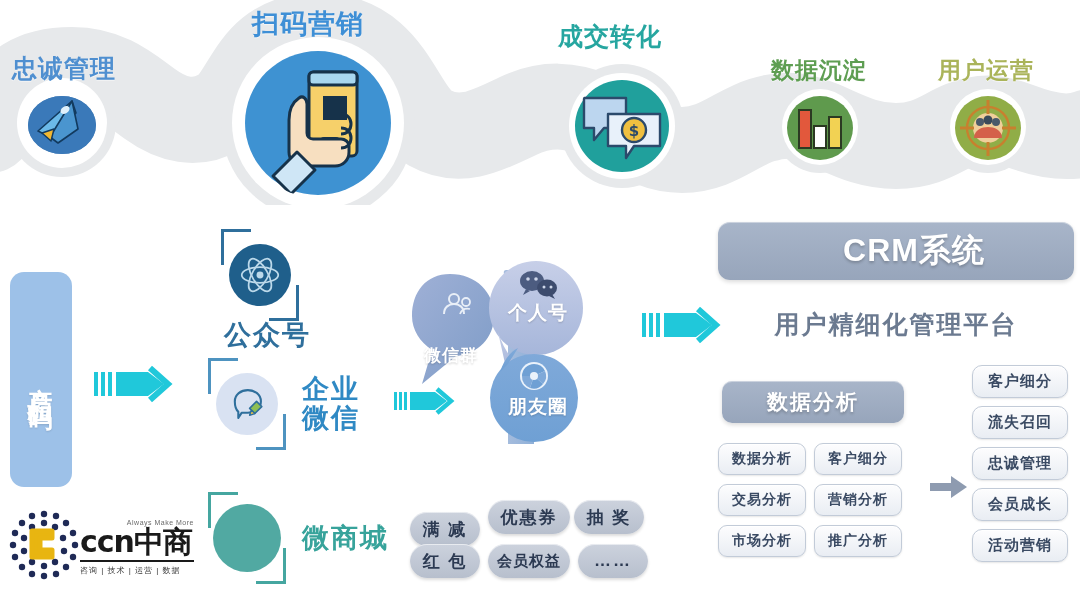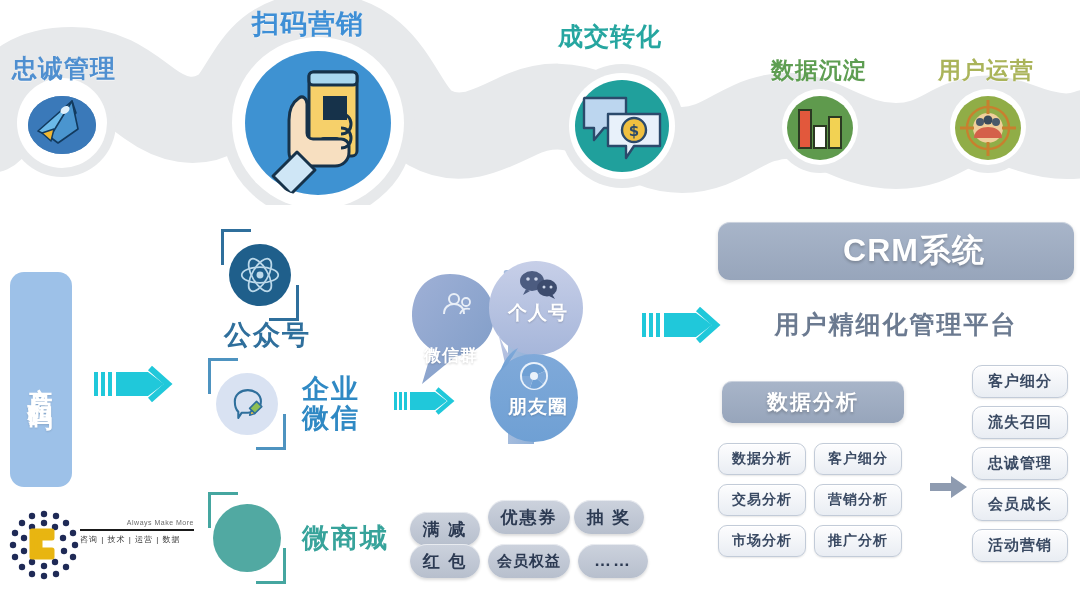--- a/index.html
+++ b/index.html
@@ -453,18 +453,19 @@
           <circle cx="36" cy="57" r="3.2"></circle>
         <circle cx="24" cy="53" r="3.2"></circle>
           <circle cx="16" cy="42" r="3.2"></circle>
         <circle cx="16" cy="29" r="3.2"></circle>
           <circle cx="24" cy="18" r="3.2"></circle>
       </g>
       <path d="M44 22 L24 22 L24 48 L44 48 L44 41 L32 41 L32 29 L44 29 Z" fill="#e8b511" stroke="#e8b511" stroke-width="5" stroke-linejoin="round"></path>
     </svg>
     <div id="ccn-word">
       <div class="ccn-tag-top">Always Make More</div>
+      <div class="ccn-main">ccn中商</div>
       <div class="ccn-rule"></div>
       <div class="ccn-tag-bot">咨询 | 技术 | 运营 | 数据</div>
     </div>
   </div>
 
 </div>
 
 </body></html>

